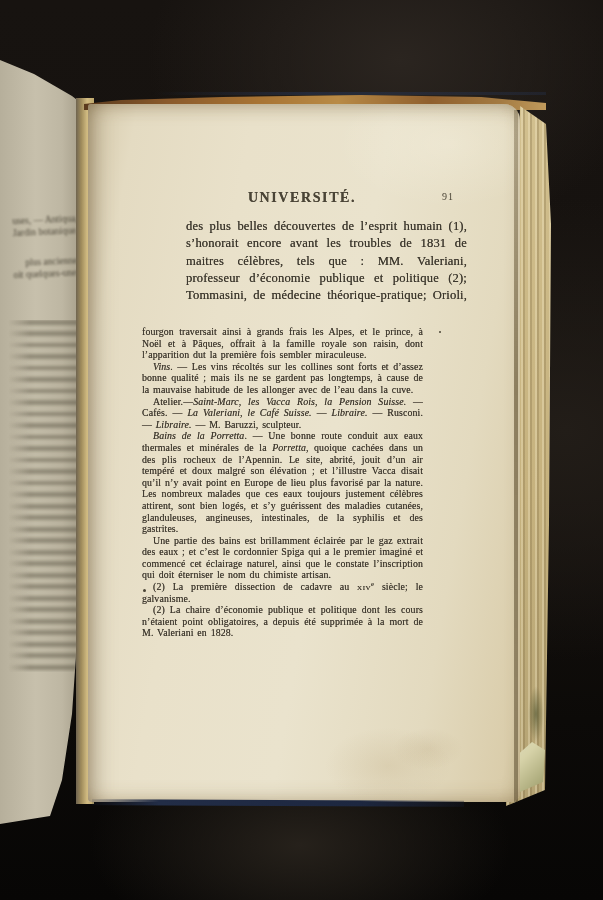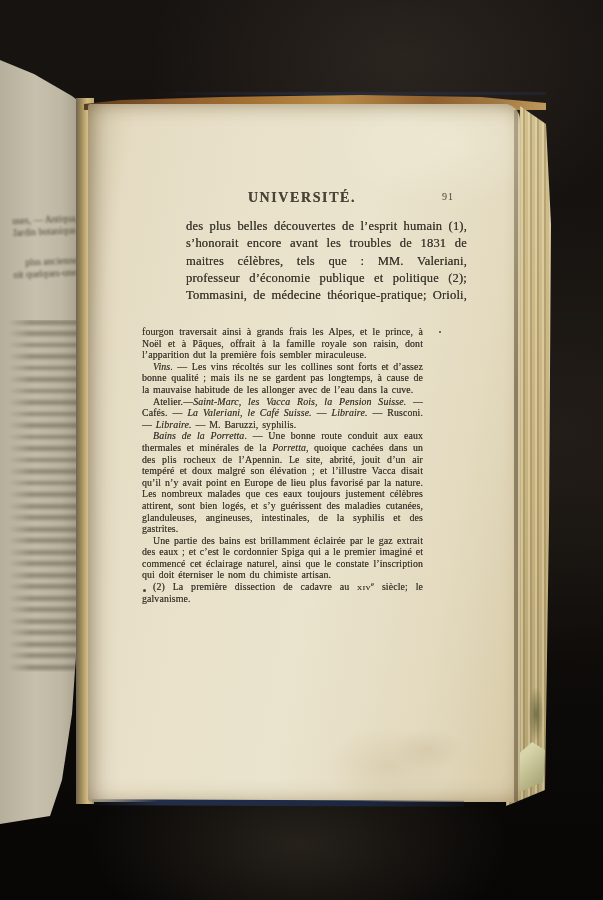--- a/index.html
+++ b/index.html
@@ -144,24 +144,25 @@
 
   <div class="main-page">
     <div class="header">
       <span class="rhead">UNIVERSITÉ.</span>
       <span class="pnum">91</span>
     </div>
     <div class="main-para"><span>des plus belles découvertes de l’esprit humain (1), s’honorait encore avant les troubles de 1831 de maitres célèbres, tels que : MM. Valeriani, professeur d’économie publique et politique (2); Tommasini, de médecine théorique-pratique; Orioli,</span></div>
     <div class="small-block">
         <div class="para"><span>fourgon traversait ainsi à grands frais les Alpes, et le prince, à Noël et à Pâques, offrait à la famille royale son raisin, dont l’apparition dut la première fois sembler miraculeuse.</span></div>
         <div class="para indent"><span class="it">Vins</span><span>. — Les vins récoltés sur les collines sont forts et d’assez bonne qualité ; mais ils ne se gardent pas longtemps, à cause de la mauvaise habitude de les allonger avec de l’eau dans la cuve.</span></div>
-        <div class="para indent"><span>Atelier.—</span><span class="it">Saint-Marc, les Vacca Rois, la Pension Suisse.</span><span> — Cafés. — </span><span class="it">La Valeriani, le Café Suisse.</span><span> — </span><span class="it">Libraire.</span><span> — Rusconi. — </span><span class="it">Libraire.</span><span> — M. Baruzzi, syphilis.</span></div>
+        <div class="para indent"><span>Atelier.—</span><span class="it">Saint-Marc, les Vacca Rois, la Pension Suisse.</span><span> — Cafés. — </span><span class="it">La Valeriani, le Café Suisse.</span><span> — </span><span class="it">Libraire.</span><span> — Rusconi. — </span><span class="it">Libraire.</span><span> — M. Baruzzi, sculpteur.</span></div>
         <div class="para indent"><span class="it">Bains de la Porretta</span><span>. — Une bonne route conduit aux eaux thermales et minérales de la </span><span class="it">Porretta</span><span>, quoique cachées dans un des plis rocheux de l’Apennin. Le site, abrité, jouit d’un air tempéré et doux malgré son élévation ; et l’illustre Vacca disait qu’il n’y avait point en Europe de lieu plus favorisé par la nature. Les nombreux malades que ces eaux toujours justement célèbres attirent, sont bien logés, et s’y guérissent des maladies cutanées, glanduleuses, angineuses, intestinales, de la syphilis et des gastrites.</span></div>
         <div class="para indent"><span>Une partie des bains est brillamment éclairée par le gaz extrait des eaux ; et c’est le cordonnier Spiga qui a le premier imaginé et commencé cet éclairage naturel, ainsi que le constate l’inscription qui doit éterniser le nom du chimiste artisan.</span></div>
         <div class="para indent"><span>(2) La première dissection de cadavre au </span><span class="sc">xiv</span><span class="sup">e</span><span> siècle; le galvanisme.</span></div>
+        <div class="para indent"><span>(2) La chaire d’économie publique et politique dont les cours n’étaient point obligatoires, a depuis été supprimée à la mort de M. Valeriani en 1828.</span></div>
       </div>
     <div class="speck s1"></div>
     <div class="speck s2"></div>
   </div>
 
   <div class="seam"></div>
   <div class="cover-bottom"></div>
 
 </div>
 

